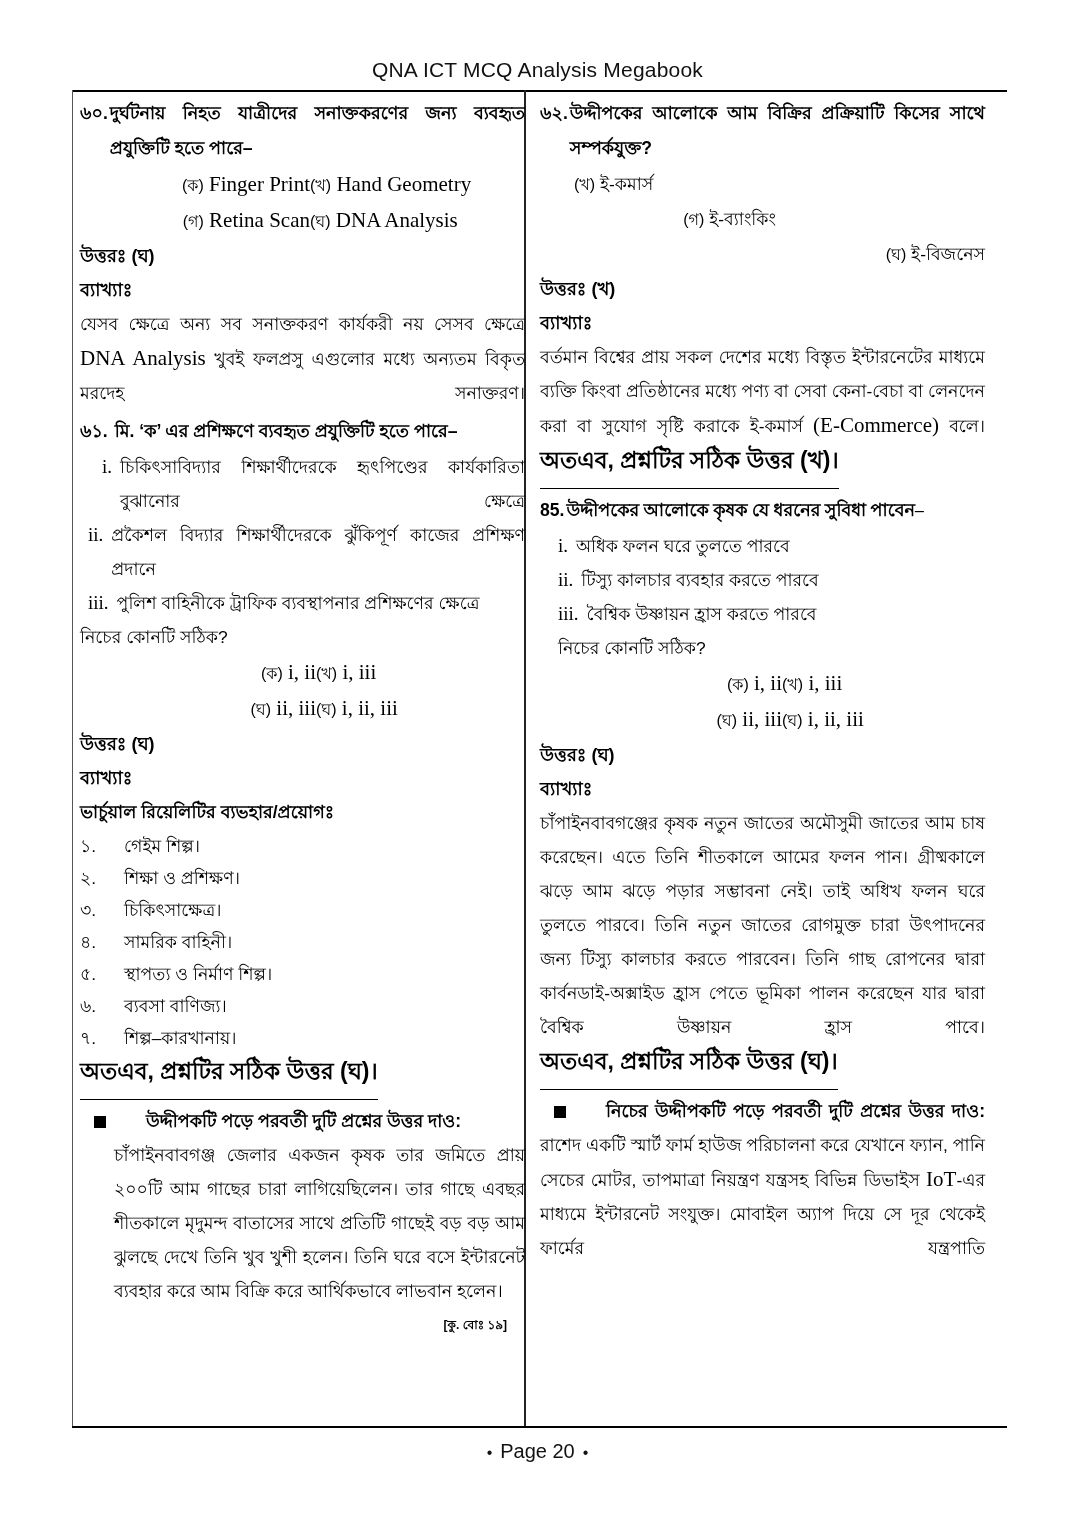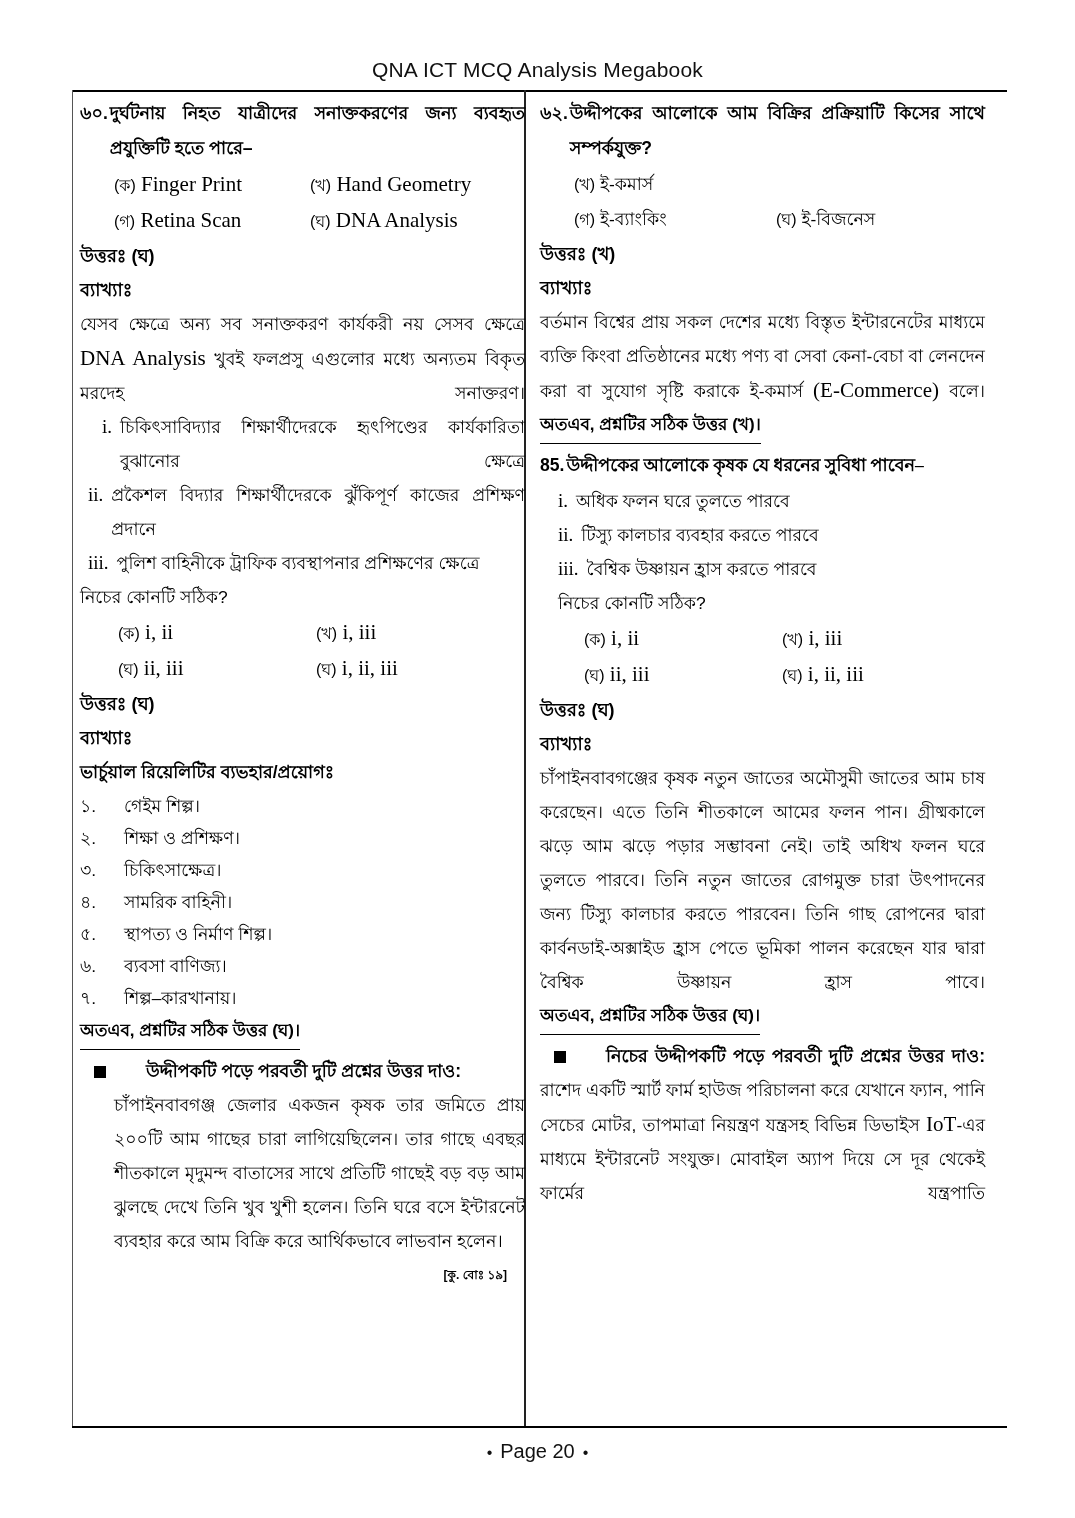--- a/index.html
+++ b/index.html
@@ -126,20 +126,21 @@
     text-align-last: left;
     flex: 1 1 auto;
     padding-left: 2px;
   }
   .q-text.jfull { text-align-last: left; }
 
   
   .opt-row {
     display: flex;
     line-height: 34px;
+    text-align: right;
   }
   .opt {
     font-family: "Liberation Serif", "DejaVu Serif", serif;
     font-size: 21px;
     white-space: nowrap;
   }
   .opt .lbl {
     font-family: "Liberation Sans", "DejaVu Sans", sans-serif;
     font-size: 16px;
   }
@@ -201,25 +202,25 @@
     line-height: 32px;
   }
   .num-item .nn {
     flex: 0 0 44px;
   }
   .num-item .nt { flex: 1 1 auto; }
 
   .therefore {
     font-family: "Liberation Sans", "DejaVu Sans", sans-serif;
     font-weight: bold;
-    font-size: 17px;
+    font-size: 23px;
     line-height: 34px;
     display: inline-block;
     border-bottom: 1.5px solid #000;
-    padding-bottom: 1px;
+    padding-bottom: 11px;
   }
 
   .bullet-block {
     display: flex;
     align-items: flex-start;
     gap: 18px;
   }
   .bullet-sq {
     flex: 0 0 auto;
     width: 12px; height: 12px;
@@ -294,20 +295,24 @@
       <span class="opt">
         <span class="lbl">(ঘ)</span>
         <span>DNA Analysis</span>
       </span>
     </div>
 
     <div class="ans">উত্তরঃ (ঘ)</div>
     <div class="expl-label">ব্যাখ্যাঃ</div>
     <div class="para para-j"><span>যেসব ক্ষেত্রে অন্য সব সনাক্তকরণ কার্যকরী নয় সেসব ক্ষেত্রে</span> <span class="latin">DNA Analysis</span> <span>খুবই ফলপ্রসু এগুলোর মধ্যে অন্যতম বিকৃত মরদেহ সনাক্তরণ।</span></div>
 
+    <div class="q-block mt4">
+      <span class="q-num">৬১.</span>
+      <span class="q-text" style="padding-left:7px;">মি. ‘ক’ এর প্রশিক্ষণে ব্যবহৃত প্রযুক্তিটি হতে পারে–</span>
+    </div>
 
     <div class="roman-item spread">
       <span class="rn">i.</span>
       <span class="rt">চিকিৎসাবিদ্যার শিক্ষার্থীদেরকে হৃৎপিণ্ডের কার্যকারিতা বুঝানোর ক্ষেত্রে</span>
     </div>
     <div class="roman-item" style="padding-left:8px;">
       <span class="rn">ii.</span>
       <span class="rt">প্রকৈশল বিদ্যার শিক্ষার্থীদেরকে ঝুঁকিপূর্ণ কাজের প্রশিক্ষণ প্রদানে</span>
     </div>
     <div class="roman-item" style="padding-left:8px;">
@@ -388,21 +393,21 @@
       <span class="q-num">৬২.</span>
       <span class="q-text jfull" style="text-align-last:left;">উদ্দীপকের আলোকে আম বিক্রির প্রক্রিয়াটি কিসের সাথে সম্পর্কযুক্ত?</span>
     </div>
 
     <div class="opt-row" style="padding-left:34px;">
       <span class="opt-bn">
         <span class="lbl">(খ)</span>
         <span>ই-কমার্স</span>
       </span>
     </div>
-    <div class="opt-row" style="padding-left:34px;">
+    <div class="opt-row" style="padding-left:34px;flex-direction:column;">
       <span class="opt-bn" style="width:202px;">
         <span class="lbl">(গ)</span>
         <span>ই-ব্যাংকিং</span>
       </span>
       <span class="opt-bn">
         <span class="lbl">(ঘ)</span>
         <span>ই-বিজনেস</span>
       </span>
     </div>
 

